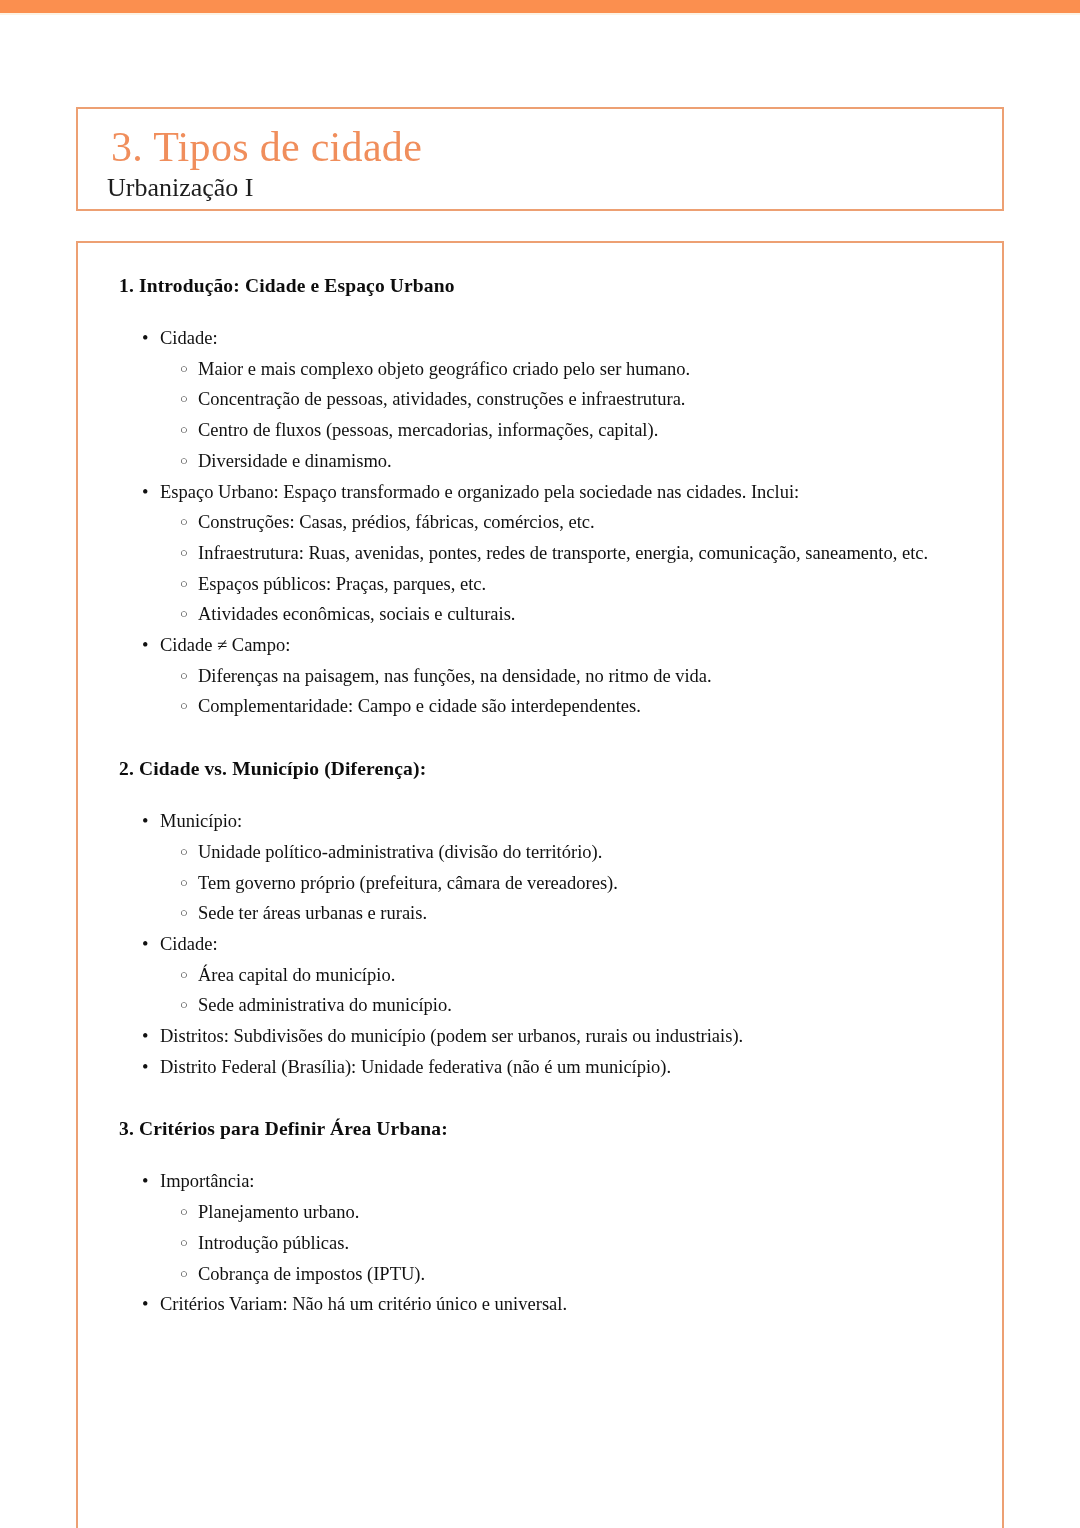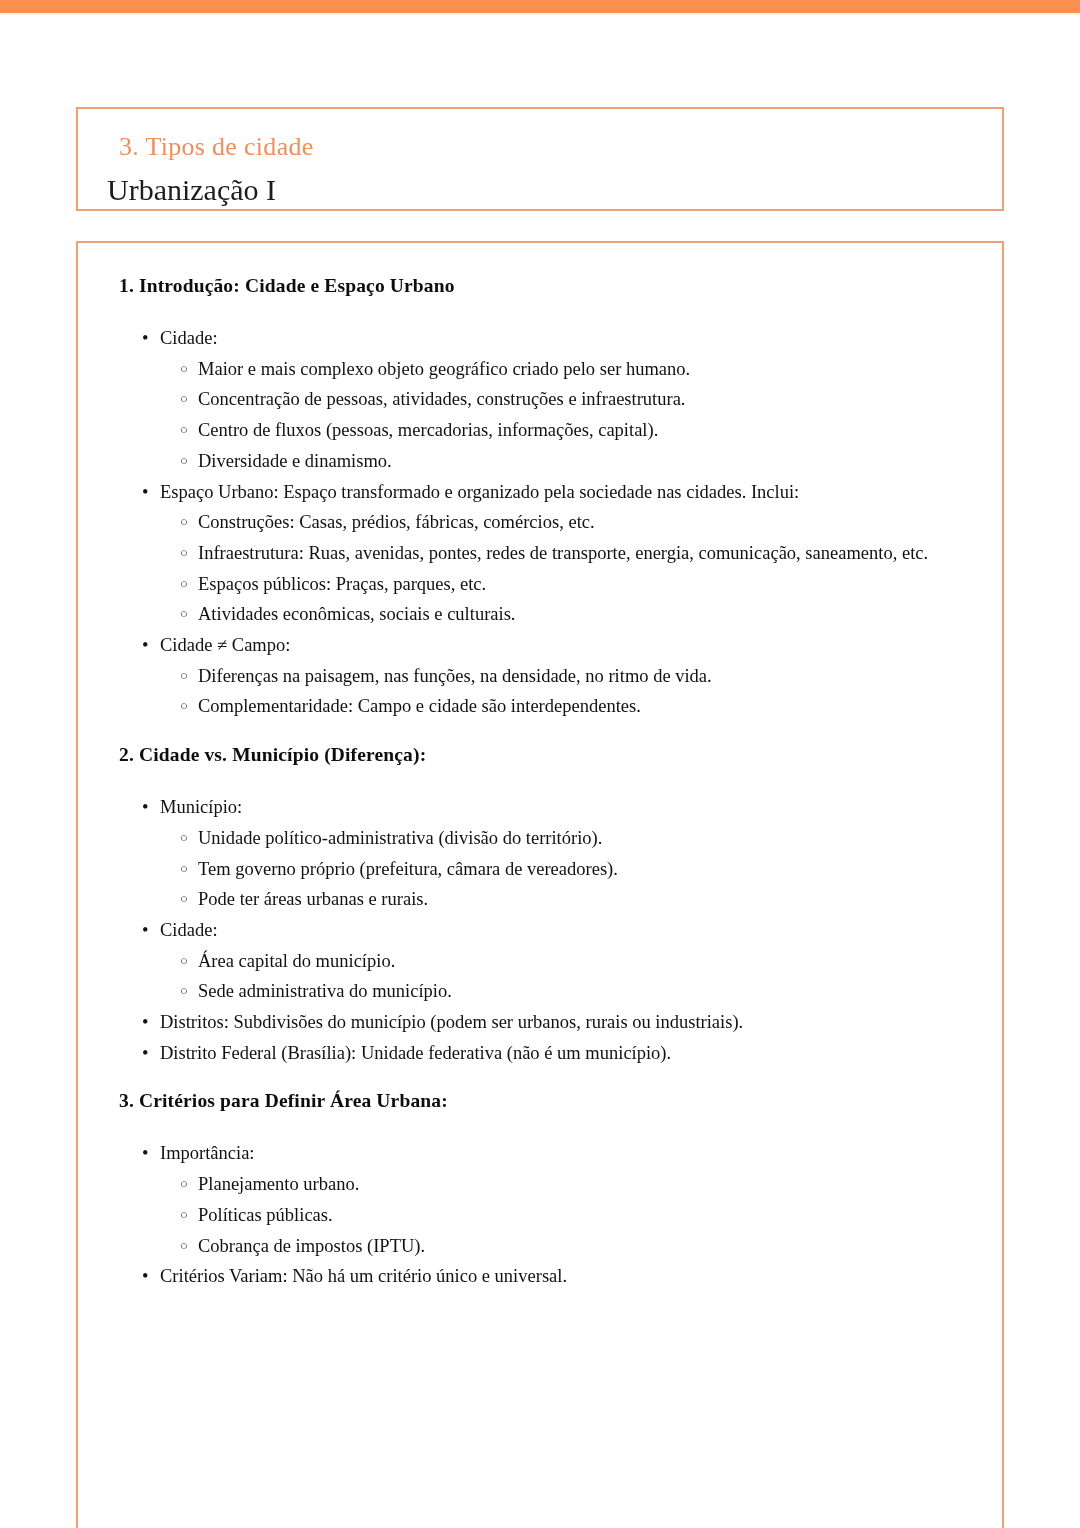--- a/index.html
+++ b/index.html
@@ -39,30 +39,30 @@
     width: 928px;
     height: 104px;
     border: 2px solid #eda073;
     box-sizing: border-box;
     background: #ffffff;
   }
   .title-inner {
     padding: 12px 0 0 29px;
   }
   .doc-title {
-    font-size: 26px;
+    font-size: 42px;
     color: #f08e5c;
     line-height: 1.05;
     letter-spacing: 0.3px;
     font-weight: 400;
-    margin: 12px;
+    margin: 4px;
     white-space: nowrap;
   }
   .doc-subtitle {
-    font-size: 30px;
+    font-size: 26px;
     color: #1d1d1d;
     line-height: 1.18;
     margin: 2px 0 0 0;
     font-weight: 400;
     white-space: nowrap;
   }
 
   
   .content-box {
     position: absolute;
@@ -82,21 +82,21 @@
 
   
   .section-heading {
     font-size: 19.5px;
     font-weight: bold;
     color: #0d0d0d;
     margin: 0 0 26px 0;
     letter-spacing: 0.15px;
   }
   .section-block + .section-block {
-    margin-top: 22px;
+    margin-top: 36px;
   }
 
   
   ul.lvl1 {
     list-style: none;
     margin: 0;
     padding: 0;
   }
   ul.lvl1 > li.item1 {
     position: relative;
@@ -172,35 +172,35 @@
               <li class="item2"><span class="b2">○</span><span class="txt">Complementaridade: Campo e cidade são interdependentes.</span></li>
             </ul></li>
         </ul>
       </div>
       <div class="section-block">
         <div class="section-heading">2. Cidade vs. Município (Diferença):</div>
         <ul class="lvl1">
           <li class="item1"><span class="b1">•</span><span class="txt">Município:</span><ul class="lvl2">
               <li class="item2"><span class="b2">○</span><span class="txt">Unidade político-administrativa (divisão do território).</span></li>
               <li class="item2"><span class="b2">○</span><span class="txt">Tem governo próprio (prefeitura, câmara de vereadores).</span></li>
-              <li class="item2"><span class="b2">○</span><span class="txt">Pode ter áreas urbanas e rurais.</span></li>
+              <li class="item2"><span class="b2">○</span><span class="txt">Sede ter áreas urbanas e rurais.</span></li>
             </ul></li>
           <li class="item1"><span class="b1">•</span><span class="txt">Cidade:</span><ul class="lvl2">
               <li class="item2"><span class="b2">○</span><span class="txt">Área capital do município.</span></li>
               <li class="item2"><span class="b2">○</span><span class="txt">Sede administrativa do município.</span></li>
             </ul></li>
           <li class="item1"><span class="b1">•</span><span class="txt">Distritos: Subdivisões do município (podem ser urbanos, rurais ou industriais).</span></li>
           <li class="item1"><span class="b1">•</span><span class="txt">Distrito Federal (Brasília): Unidade federativa (não é um município).</span></li>
         </ul>
       </div>
       <div class="section-block">
         <div class="section-heading">3. Critérios para Definir Área Urbana:</div>
         <ul class="lvl1">
           <li class="item1"><span class="b1">•</span><span class="txt">Importância:</span><ul class="lvl2">
               <li class="item2"><span class="b2">○</span><span class="txt">Planejamento urbano.</span></li>
-              <li class="item2"><span class="b2">○</span><span class="txt">Políticas públicas.</span></li>
+              <li class="item2"><span class="b2">○</span><span class="txt">Introdução públicas.</span></li>
               <li class="item2"><span class="b2">○</span><span class="txt">Cobrança de impostos (IPTU).</span></li>
             </ul></li>
           <li class="item1"><span class="b1">•</span><span class="txt">Critérios Variam: Não há um critério único e universal.</span></li>
         </ul>
       </div>
     </div>
 </div>
 
 </body></html>

